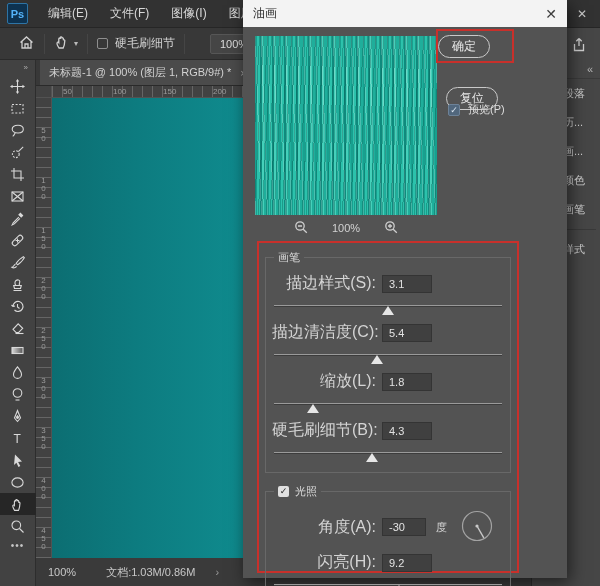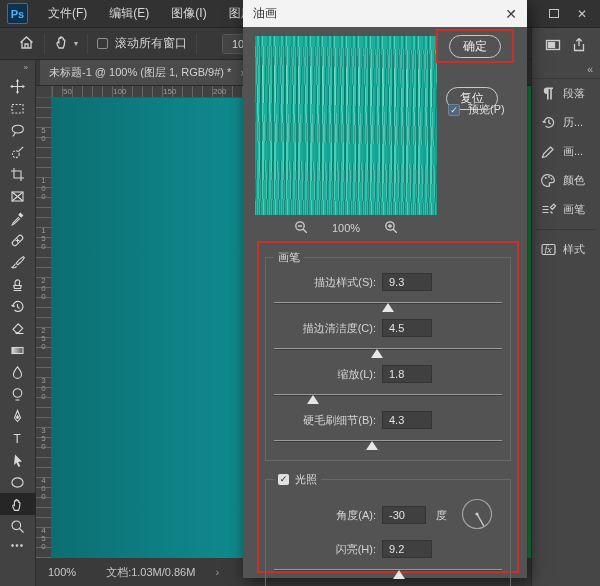--- a/index.html
+++ b/index.html
@@ -1,18 +1,18 @@
 <!DOCTYPE html>
 <html><head>
 <meta charset="utf-8">
 <style>
 *{margin:0;padding:0;box-sizing:border-box}
 html,body{width:600px;height:586px;overflow:hidden}
 body{font-family:"Liberation Sans","DejaVu Sans",sans-serif;background:#2b2b2b}
-.app{position:relative;width:600px;height:586px;background:#15803d;color:#cfcfcf;font-size:11px}
+.app{position:relative;width:600px;height:586px;background:#4d7c0f;color:#cfcfcf;font-size:11px}
 
 
 .menubar{position:absolute;left:0;top:0;right:0;height:28px;background:#323232;border-bottom:1px solid #262626;display:flex;align-items:center;z-index:3}
 .ps-logo{width:21px;height:21px;margin:0 9px 0 7px;background:#0d3250;border:1px solid #2e74a5;border-radius:2px;color:#55b3f8;font-size:11px;font-weight:bold;display:flex;align-items:center;justify-content:center}
 .menu-item{padding:0 11px;font-size:12px;color:#d8d8d8;line-height:27px;white-space:nowrap}
 .win-controls{position:absolute;right:4px;top:0;height:28px;display:flex;align-items:center}
 .win-btn{width:28px;text-align:center;color:#c8c8c8;font-size:12px}
 .win-restore{display:inline-block;width:10px;height:9px;border:1px solid #c4c4c4}
 
 
@@ -56,58 +56,58 @@
 .rp-iconrow{display:flex;justify-content:space-around;align-items:center;padding:9px 8px 7px}
 .rp-iconrow svg{width:16px;height:16px;stroke:#cfcfcf;fill:none;stroke-width:1.3}
 .rp-collapse{text-align:right;padding:1px 7px 3px;color:#b5b5b5;font-size:11px;border-bottom:1px solid #3b3b3b}
 .rp-item{display:flex;align-items:center;gap:7px;padding:7px 0 7px 9px;color:#d0d0d0;font-size:11px;white-space:nowrap}
 .rp-item svg{width:15px;height:15px;stroke:#cfcfcf;fill:none;stroke-width:1.2;flex:0 0 15px}
 .rp-item svg .fl{fill:#cfcfcf;stroke:none}
 .rp-item svg text{fill:#cfcfcf;stroke:none;font-size:10px;font-style:italic;font-family:"Liberation Serif",serif}
 .rp-sep{height:1px;background:#393939;margin:5px 4px}
 
 
-.dialog{position:absolute;left:243px;top:0;width:284px;height:578px;background:#535353;z-index:10;box-shadow:3px 5px 16px rgba(0,0,0,.55)}
+.dialog{position:absolute;left:243px;top:0;width:324px;height:578px;background:#535353;z-index:10;box-shadow:3px 5px 16px rgba(0,0,0,.55)}
 .dlg-titlebar{height:27px;background:#f3f3f3;display:flex;align-items:center;padding:0 10px;color:#2a2a2a;font-size:12px}
 .dlg-close{margin-left:auto;font-size:14px;color:#3c3c3c}
 .dlg-body{position:absolute;top:27px;left:0;right:0;bottom:0}
 .preview{position:absolute;left:12px;top:9px;width:182px;height:179px;background:
  repeating-linear-gradient(93deg,rgba(8,90,80,.38) 0 1px,transparent 1px 4px),
  repeating-linear-gradient(88deg,rgba(255,255,255,.20) 0 1px,transparent 1px 6px),
  repeating-linear-gradient(90deg,#17a08f 0 2px,#2cc2ac 2px 5px,#0f8a7d 5px 7px,#45d0ba 7px 9px,#1fae9b 9px 12px)}
-.red-ok{position:absolute;left:193px;top:2px;width:78px;height:34px;border:2px solid #c8302b;display:flex;align-items:center;justify-content:center}
+.red-ok{position:absolute;left:193px;top:2px;width:78px;height:34px;border:2px solid #c8302b;display:flex;align-items:center;}
 .btn{height:23px;border:1px solid #c9c9c9;border-radius:12px;background:transparent;color:#e9e9e9;font-size:12px;padding:0 13px;font-family:inherit;white-space:nowrap}
 .btn-reset{position:absolute;left:203px;top:60px}
 .preview-check{position:absolute;left:205px;top:75px;display:flex;align-items:center;gap:8px;color:#dddddd;font-size:11px}
 .check-blue{width:12px;height:12px;background:#51677d;border:1px solid #6d8298;border-radius:2px;color:#dde6f0;font-size:9px;line-height:11px;text-align:center}
 .zoomrow{position:absolute;left:12px;top:192px;width:182px;height:18px;display:flex;align-items:center;justify-content:center;gap:24px;color:#d2d2d2;font-size:11px}
 .zoomrow svg{width:14px;height:14px;stroke:#cfcfcf;fill:none;stroke-width:1.3}
 .red-big{position:absolute;left:14px;top:214px;width:262px;height:332px;border:2px solid #c8302b;padding:5px 2px 0}
 fieldset{border:1px solid #686868;margin:2px 4px 11px;padding:1px 6px 10px}
 legend{font-size:11px;color:#d8d8d8;padding:0 4px;margin-left:2px;display:flex;align-items:center}
 .prow{display:flex;align-items:center;margin-top:7px}
-.prow label{width:104px;text-align:right;margin-right:6px;color:#d4d4d4;font-size:11px;white-space:nowrap}
+.prow label{width:104px;text-align:right;margin-right:6px;color:#d4d4d4;font-size:16px;white-space:nowrap}
 .pinput{width:50px;height:18px;background:#404040;border:1px solid #343434;color:#e2e2e2;font-size:11px;padding:0 6px;display:flex;align-items:center}
 .slider{position:relative;height:13px;margin:8px 2px 0}
 .track{position:absolute;left:0;right:0;top:3px;height:2px;background:#9a9a9a;border-bottom:1px solid #3c3c3c}
 .thumb{position:absolute;top:4px;width:0;height:0;border-left:6px solid transparent;border-right:6px solid transparent;border-bottom:9px solid #e6e6e6}
 .check-white{width:11px;height:11px;background:#e0e0e0;border-radius:2px;color:#222;font-size:9px;line-height:11px;text-align:center;margin-right:6px}
 .deg{margin-left:10px;color:#d4d4d4}
 .dial{margin-left:13px}
 .angle-input{width:44px}
 </style>
 </head>
 <body>
 
 <div class="app">
 
   <div class="menubar">
     <div class="ps-logo">Ps</div>
+    <div class="menu-item">编辑(E)</div>
     <div class="menu-item">文件(F)</div>
-    <div class="menu-item">编辑(E)</div>
     <div class="menu-item">图像(I)</div>
     <div class="menu-item">图层(L)</div>
     <div class="menu-item">文字</div>
     <div class="win-controls">
       <span class="win-btn"><span class="win-restore"></span></span>
       <span class="win-btn">✕</span>
     </div>
   </div>
 
   <div class="optionsbar">
@@ -118,21 +118,21 @@
     </span>
     <span class="osep"></span>
     <span>
       <svg class="oicon" viewBox="0 0 17 17">
           <path d="M5 14c-1.2-1.8-2.3-4.4-1.8-5.4.3-.7 1.2-.6 1.6 0V5c0-1.1 1.5-1.1 1.5 0V3.6c0-1.1 1.6-1.1 1.6 0v1c0-.9 1.5-.9 1.5.1v1.6c.3-.8 1.4-.7 1.4.3-.1 2-.5 5.4-1.6 7.4z"></path>
         </svg>
     </span>
     <span class="chev">▾</span>
     <span class="osep"></span>
     <span class="checkbox"></span>
-    <span class="opt-label">滚动所有窗口</span>
+    <span class="opt-label">硬毛刷细节</span>
     <span class="osep"></span>
     <span class="zoom-field">100%</span>
   </div>
 
   <div class="toolbar">
     <div class="tb-expander">»</div>
     <div class="tool">
         <svg viewBox="0 0 15 15">
           <path d="M7.5 2v11M2 7.5h11"></path>
           <path class="fl" d="M7.5 0L5.8 2.6h3.4zM7.5 15l-1.7-2.6h3.4zM0 7.5l2.6-1.7v3.4zM15 7.5l-2.6-1.7v3.4z"></path>
@@ -370,29 +370,29 @@
               <circle cx="6" cy="6" r="4.2"></circle>
               <path d="M9.2 9.2l3.6 3.6M4 6h4M6 4v4"></path>
             </svg></span>
       </div>
 
       <div class="red-big">
         <fieldset>
           <legend>画笔</legend>
           <div class="prow">
             <label>描边样式(S):</label>
-            <span class="pinput">9.3</span>
+            <span class="pinput">3.1</span>
           </div>
           <div class="slider">
               <span class="track"></span>
               <span class="thumb" style="left: calc(50% - 6px);"></span>
             </div>
           <div class="prow">
             <label>描边清洁度(C):</label>
-            <span class="pinput">4.5</span>
+            <span class="pinput">5.4</span>
           </div>
           <div class="slider">
               <span class="track"></span>
               <span class="thumb" style="left: calc(45% - 6px);"></span>
             </div>
           <div class="prow">
             <label>缩放(L):</label>
             <span class="pinput">1.8</span>
           </div>
           <div class="slider">

